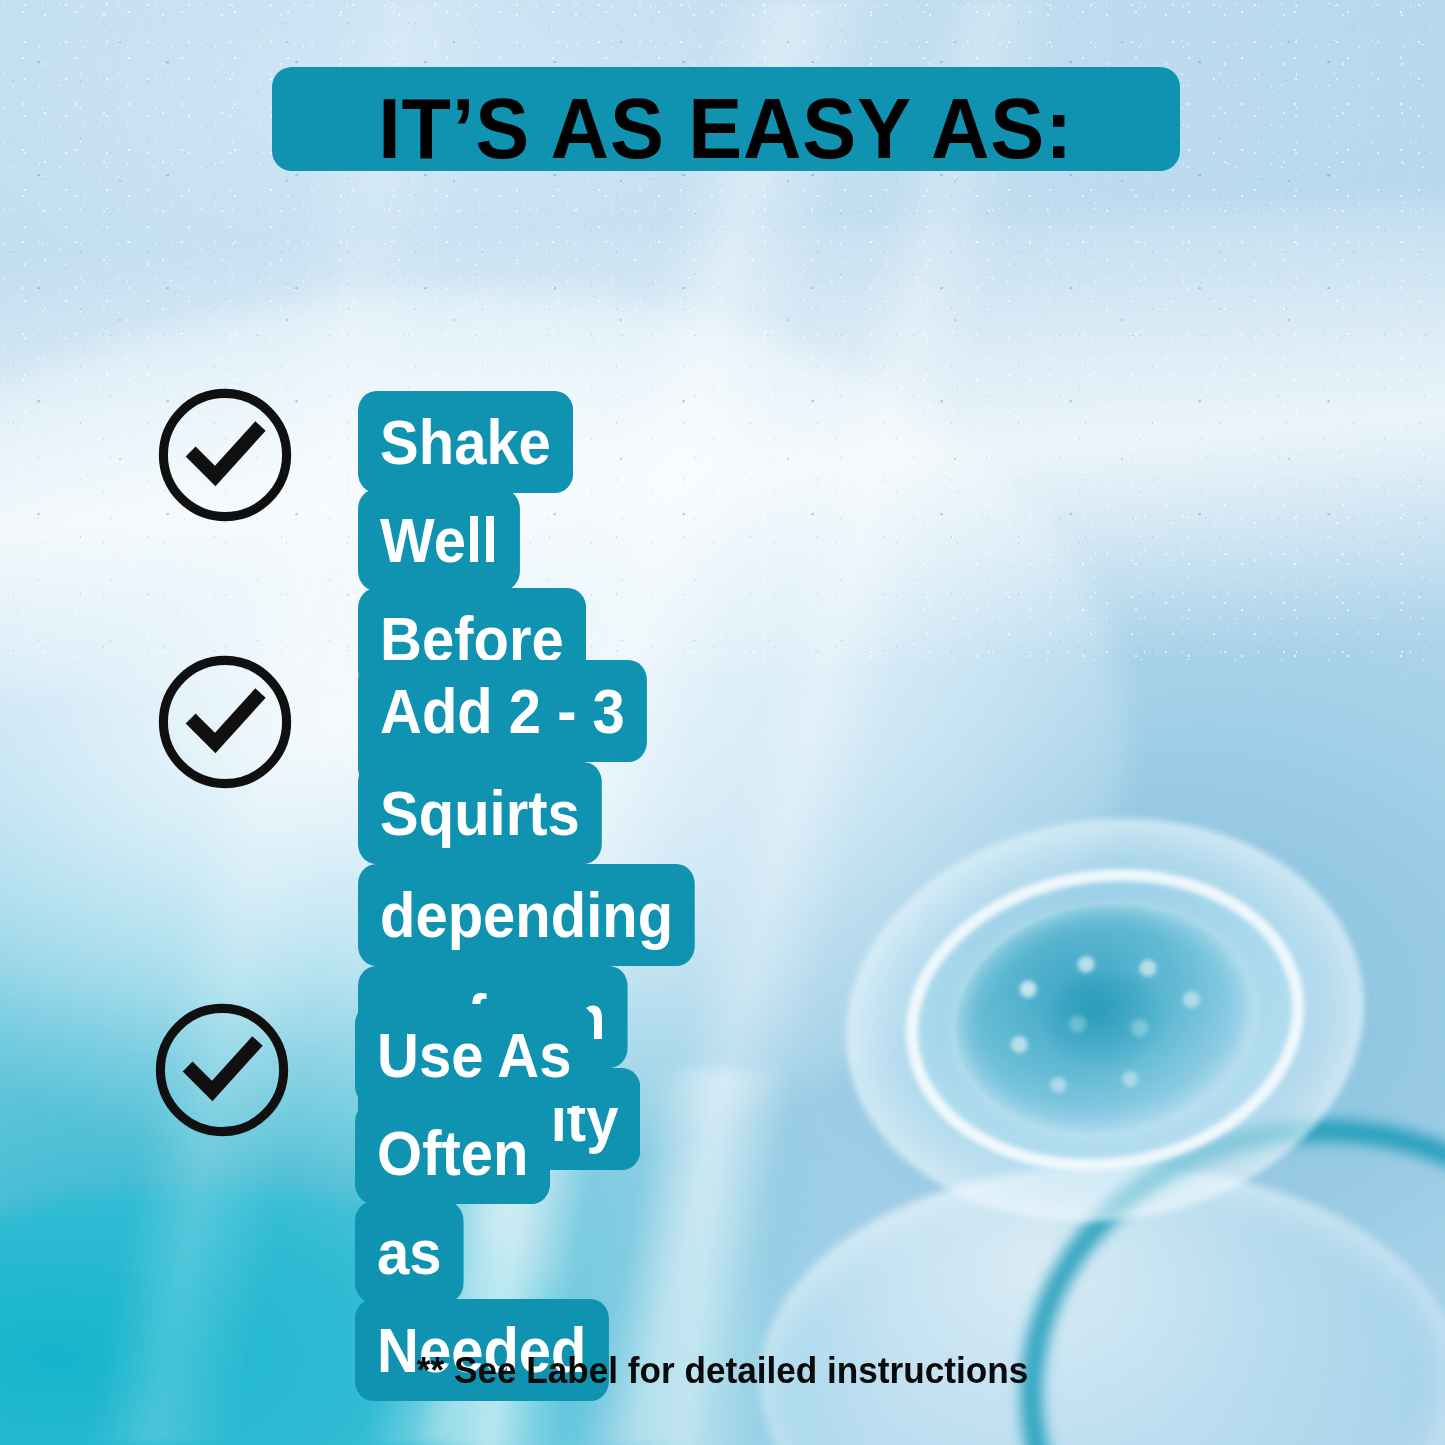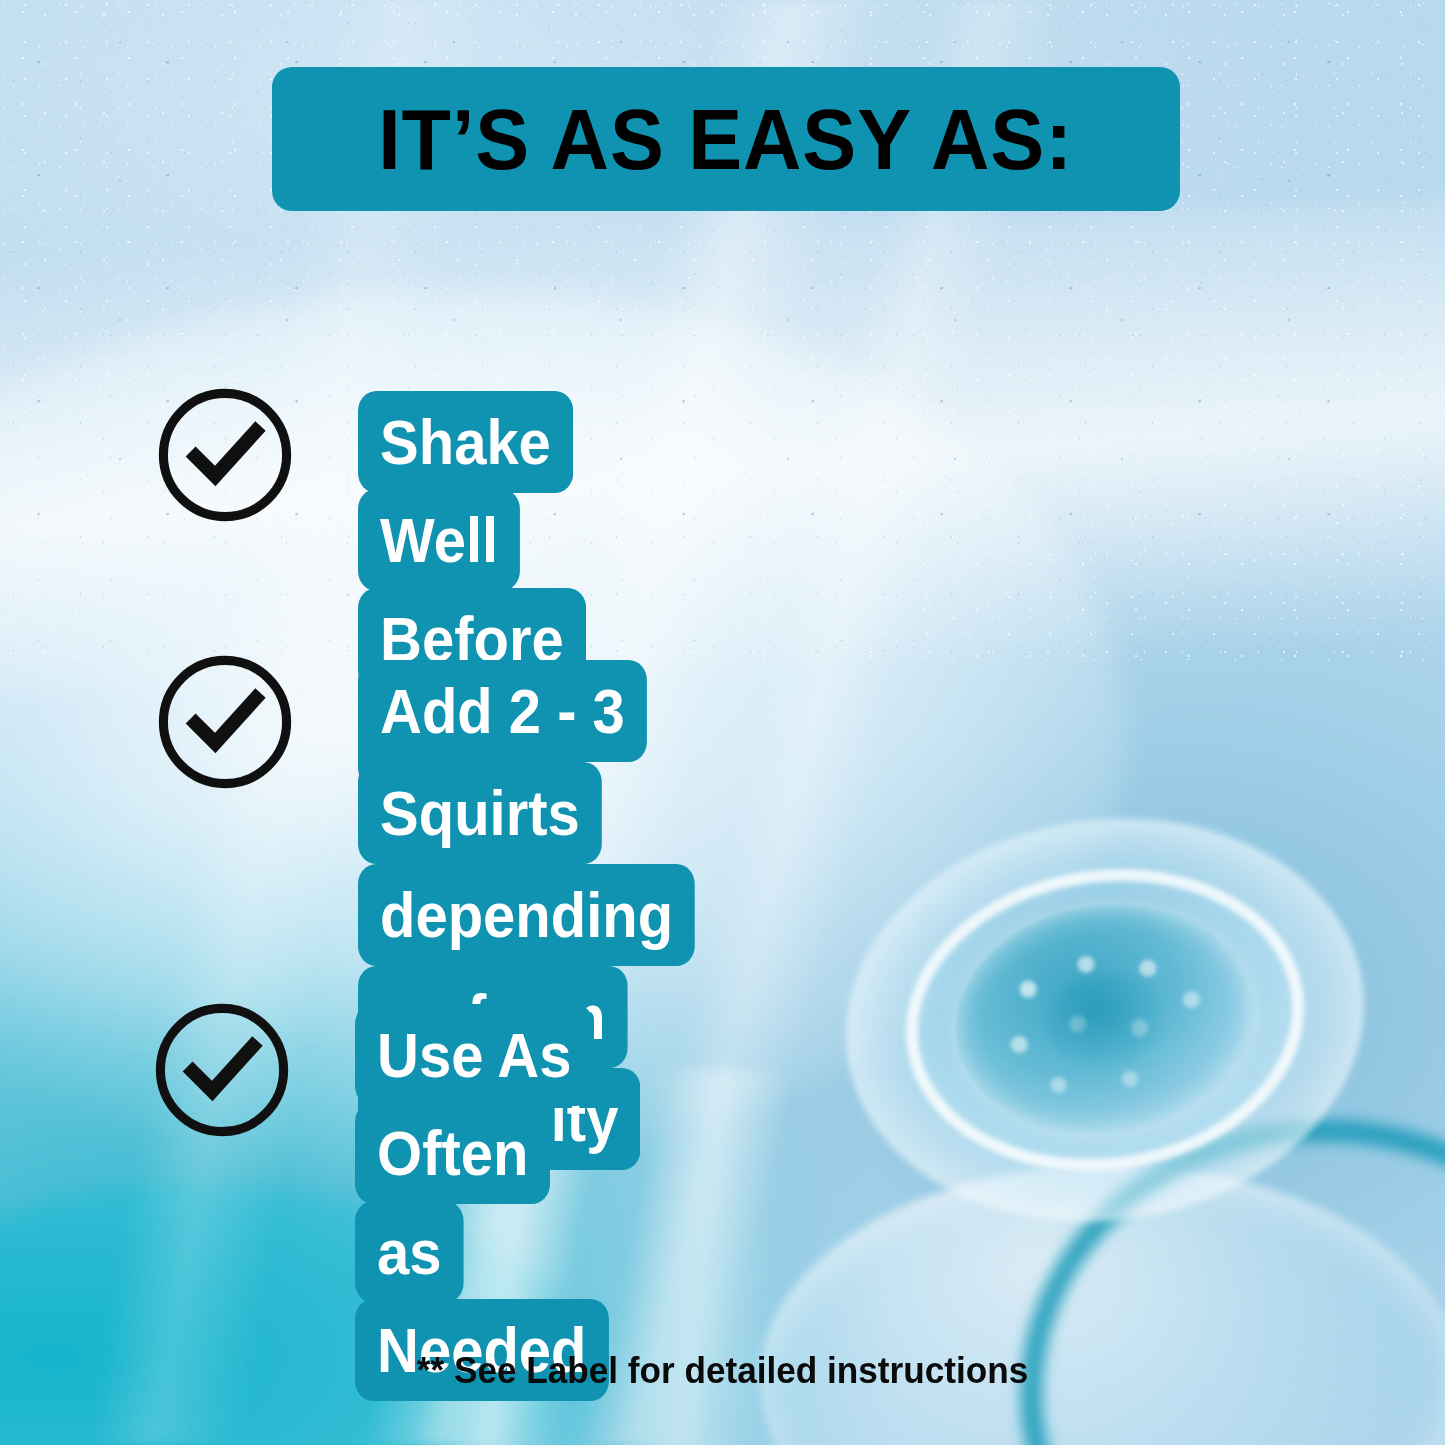--- a/index.html
+++ b/index.html
@@ -219,25 +219,25 @@
     position: absolute;
     inset: 0;
   }
 
   
   .header-banner {
     position: absolute;
     left: 272px;
     top: 67px;
     width: 908px;
-    height: 144px;
+    height: 104px;
     background: var(--teal, #0f93b0);
     border-radius: 20px;
     display: flex;
-    align-items: center;
+    align-items: flex-end;
     justify-content: center;
   }
   .header-title {
     font-weight: 700;
     font-size: 86px;
     line-height: 1;
     letter-spacing: 1px;
     color: #000000;
     transform: scaleX(0.94);
     white-space: nowrap;

